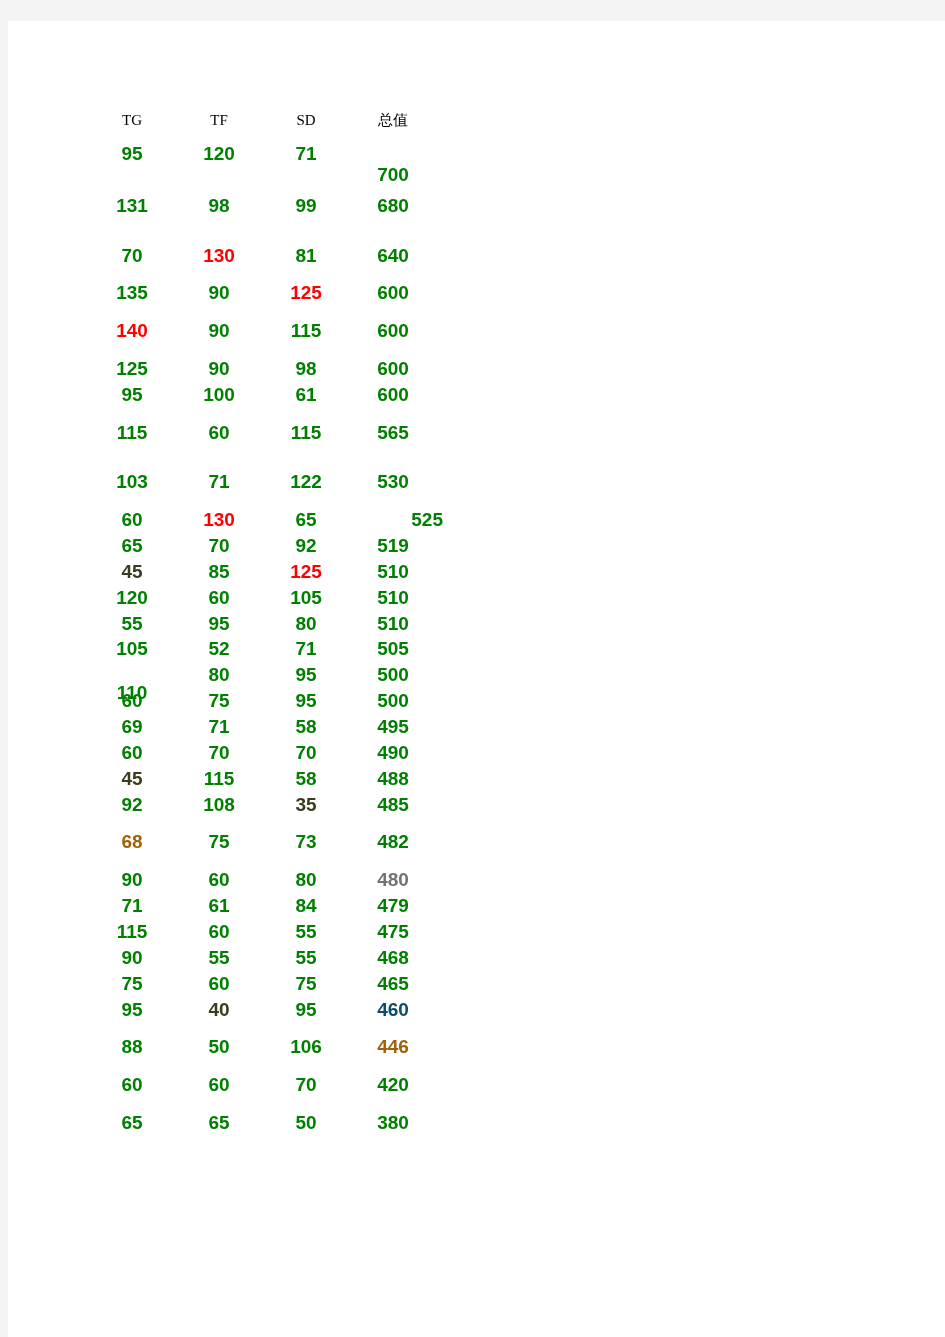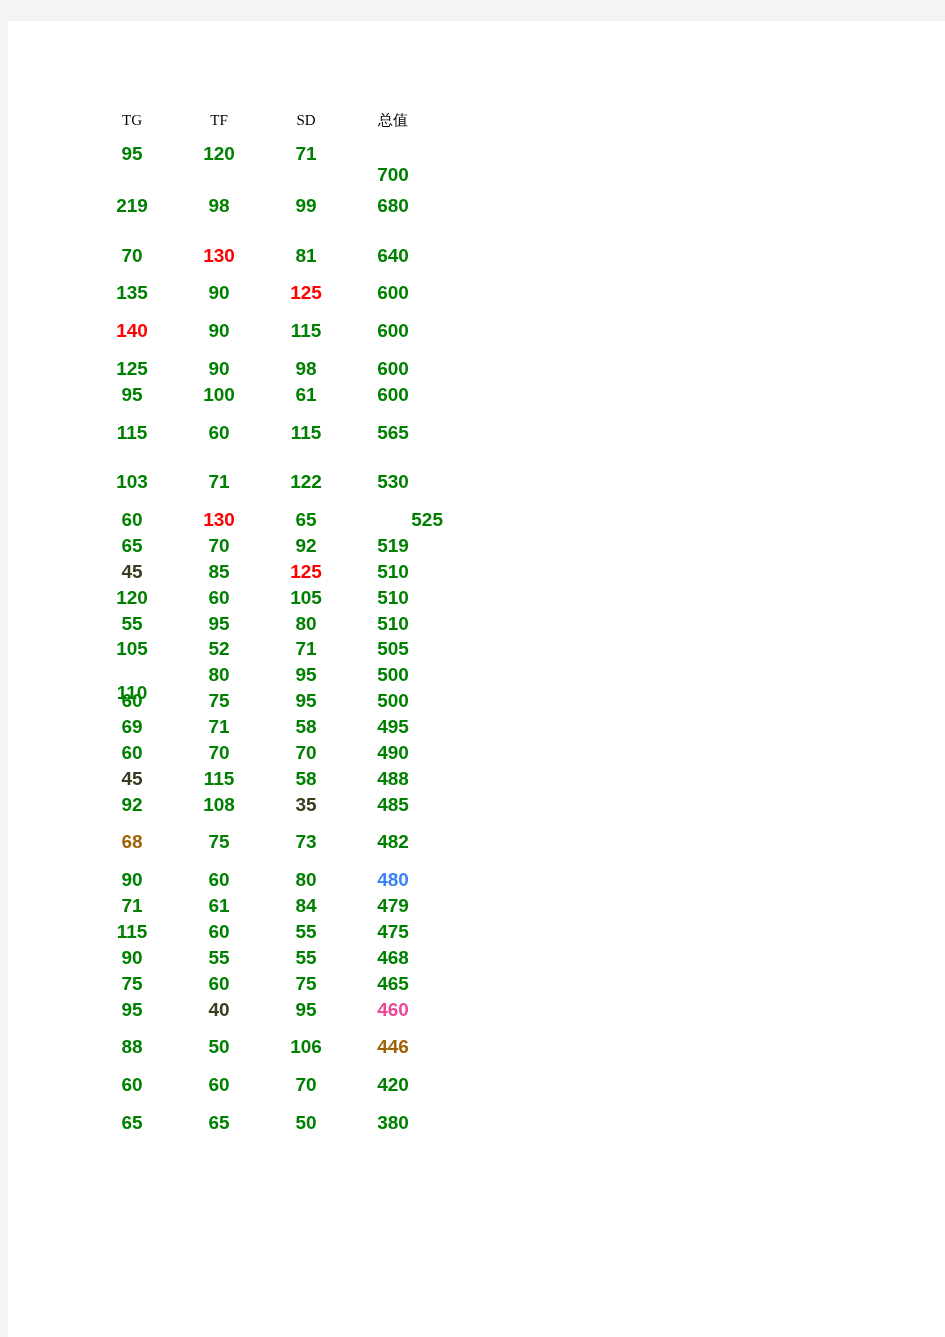--- a/index.html
+++ b/index.html
@@ -54,21 +54,21 @@
 <div id="sheet-page">
   <div id="grid">
       <div class="cell hdr" style="left: 74px; top: 92px; width: 100px; color: rgb(0, 0, 0);">TG</div>
       <div class="cell hdr" style="left: 161px; top: 92px; width: 100px; color: rgb(0, 0, 0);">TF</div>
       <div class="cell hdr" style="left: 248px; top: 92px; width: 100px; color: rgb(0, 0, 0);">SD</div>
       <div class="cell hdr" style="left: 335px; top: 92px; width: 100px; color: rgb(0, 0, 0);">总值</div>
       <div class="cell val" style="left: 74px; top: 123px; width: 100px; color: rgb(0, 128, 0);">95</div>
       <div class="cell val" style="left: 161px; top: 123px; width: 100px; color: rgb(0, 128, 0);">120</div>
       <div class="cell val" style="left: 248px; top: 123px; width: 100px; color: rgb(0, 128, 0);">71</div>
       <div class="cell val" style="left: 335px; top: 108px; width: 100px; color: rgb(0, 128, 0); margin-top: 36px;">700</div>
-      <div class="cell val" style="left: 74px; top: 175px; width: 100px; color: rgb(0, 128, 0);">219</div>
+      <div class="cell val" style="left: 74px; top: 175px; width: 100px; color: rgb(0, 128, 0);">131</div>
       <div class="cell val" style="left: 161px; top: 175px; width: 100px; color: rgb(0, 128, 0);">98</div>
       <div class="cell val" style="left: 248px; top: 175px; width: 100px; color: rgb(0, 128, 0);">99</div>
       <div class="cell val" style="left: 335px; top: 175px; width: 100px; color: rgb(0, 128, 0);">680</div>
       <div class="cell val" style="left: 74px; top: 225px; width: 100px; color: rgb(0, 128, 0);">70</div>
       <div class="cell val" style="left: 161px; top: 225px; width: 100px; color: rgb(255, 0, 0);">130</div>
       <div class="cell val" style="left: 248px; top: 225px; width: 100px; color: rgb(0, 128, 0);">81</div>
       <div class="cell val" style="left: 335px; top: 225px; width: 100px; color: rgb(0, 128, 0);">640</div>
       <div class="cell val" style="left: 74px; top: 262px; width: 100px; color: rgb(0, 128, 0);">135</div>
       <div class="cell val" style="left: 161px; top: 262px; width: 100px; color: rgb(0, 128, 0);">90</div>
       <div class="cell val" style="left: 248px; top: 262px; width: 100px; color: rgb(255, 0, 0);">125</div>
@@ -141,41 +141,41 @@
       <div class="cell val" style="left: 161px; top: 774px; width: 100px; color: rgb(0, 128, 0);">108</div>
       <div class="cell val" style="left: 248px; top: 774px; width: 100px; color: rgb(59, 59, 30);">35</div>
       <div class="cell val" style="left: 335px; top: 774px; width: 100px; color: rgb(0, 128, 0);">485</div>
       <div class="cell val" style="left: 74px; top: 811px; width: 100px; color: #a16207;">68</div>
       <div class="cell val" style="left: 161px; top: 811px; width: 100px; color: rgb(0, 128, 0);">75</div>
       <div class="cell val" style="left: 248px; top: 811px; width: 100px; color: rgb(0, 128, 0);">73</div>
       <div class="cell val" style="left: 335px; top: 811px; width: 100px; color: rgb(0, 128, 0);">482</div>
       <div class="cell val" style="left: 74px; top: 849px; width: 100px; color: rgb(0, 128, 0);">90</div>
       <div class="cell val" style="left: 161px; top: 849px; width: 100px; color: rgb(0, 128, 0);">60</div>
       <div class="cell val" style="left: 248px; top: 849px; width: 100px; color: rgb(0, 128, 0);">80</div>
-      <div class="cell val" style="left: 335px; top: 849px; width: 100px; color: #3b82f6;">480</div>
+      <div class="cell val" style="left: 335px; top: 849px; width: 100px; color: #737373;">480</div>
       <div class="cell val" style="left: 74px; top: 875px; width: 100px; color: rgb(0, 128, 0);">71</div>
       <div class="cell val" style="left: 161px; top: 875px; width: 100px; color: rgb(0, 128, 0);">61</div>
       <div class="cell val" style="left: 248px; top: 875px; width: 100px; color: rgb(0, 128, 0);">84</div>
       <div class="cell val" style="left: 335px; top: 875px; width: 100px; color: rgb(0, 128, 0);">479</div>
       <div class="cell val" style="left: 74px; top: 901px; width: 100px; color: rgb(0, 128, 0);">115</div>
       <div class="cell val" style="left: 161px; top: 901px; width: 100px; color: rgb(0, 128, 0);">60</div>
       <div class="cell val" style="left: 248px; top: 901px; width: 100px; color: rgb(0, 128, 0);">55</div>
       <div class="cell val" style="left: 335px; top: 901px; width: 100px; color: rgb(0, 128, 0);">475</div>
       <div class="cell val" style="left: 74px; top: 927px; width: 100px; color: rgb(0, 128, 0);">90</div>
       <div class="cell val" style="left: 161px; top: 927px; width: 100px; color: rgb(0, 128, 0);">55</div>
       <div class="cell val" style="left: 248px; top: 927px; width: 100px; color: rgb(0, 128, 0);">55</div>
       <div class="cell val" style="left: 335px; top: 927px; width: 100px; color: rgb(0, 128, 0);">468</div>
       <div class="cell val" style="left: 74px; top: 953px; width: 100px; color: rgb(0, 128, 0);">75</div>
       <div class="cell val" style="left: 161px; top: 953px; width: 100px; color: rgb(0, 128, 0);">60</div>
       <div class="cell val" style="left: 248px; top: 953px; width: 100px; color: rgb(0, 128, 0);">75</div>
       <div class="cell val" style="left: 335px; top: 953px; width: 100px; color: rgb(0, 128, 0);">465</div>
       <div class="cell val" style="left: 74px; top: 979px; width: 100px; color: rgb(0, 128, 0);">95</div>
       <div class="cell val" style="left: 161px; top: 979px; width: 100px; color: rgb(59, 59, 30);">40</div>
       <div class="cell val" style="left: 248px; top: 979px; width: 100px; color: rgb(0, 128, 0);">95</div>
-      <div class="cell val" style="left: 335px; top: 979px; width: 100px; color: #ec4899;">460</div>
+      <div class="cell val" style="left: 335px; top: 979px; width: 100px; color: #0c4a6e;">460</div>
       <div class="cell val" style="left: 74px; top: 1016px; width: 100px; color: rgb(0, 128, 0);">88</div>
       <div class="cell val" style="left: 161px; top: 1016px; width: 100px; color: rgb(0, 128, 0);">50</div>
       <div class="cell val" style="left: 248px; top: 1016px; width: 100px; color: rgb(0, 128, 0);">106</div>
       <div class="cell val" style="left: 335px; top: 1016px; width: 100px; color: #a16207;">446</div>
       <div class="cell val" style="left: 74px; top: 1054px; width: 100px; color: rgb(0, 128, 0);">60</div>
       <div class="cell val" style="left: 161px; top: 1054px; width: 100px; color: rgb(0, 128, 0);">60</div>
       <div class="cell val" style="left: 248px; top: 1054px; width: 100px; color: rgb(0, 128, 0);">70</div>
       <div class="cell val" style="left: 335px; top: 1054px; width: 100px; color: rgb(0, 128, 0);">420</div>
       <div class="cell val" style="left: 74px; top: 1092px; width: 100px; color: rgb(0, 128, 0);">65</div>
       <div class="cell val" style="left: 161px; top: 1092px; width: 100px; color: rgb(0, 128, 0);">65</div>

